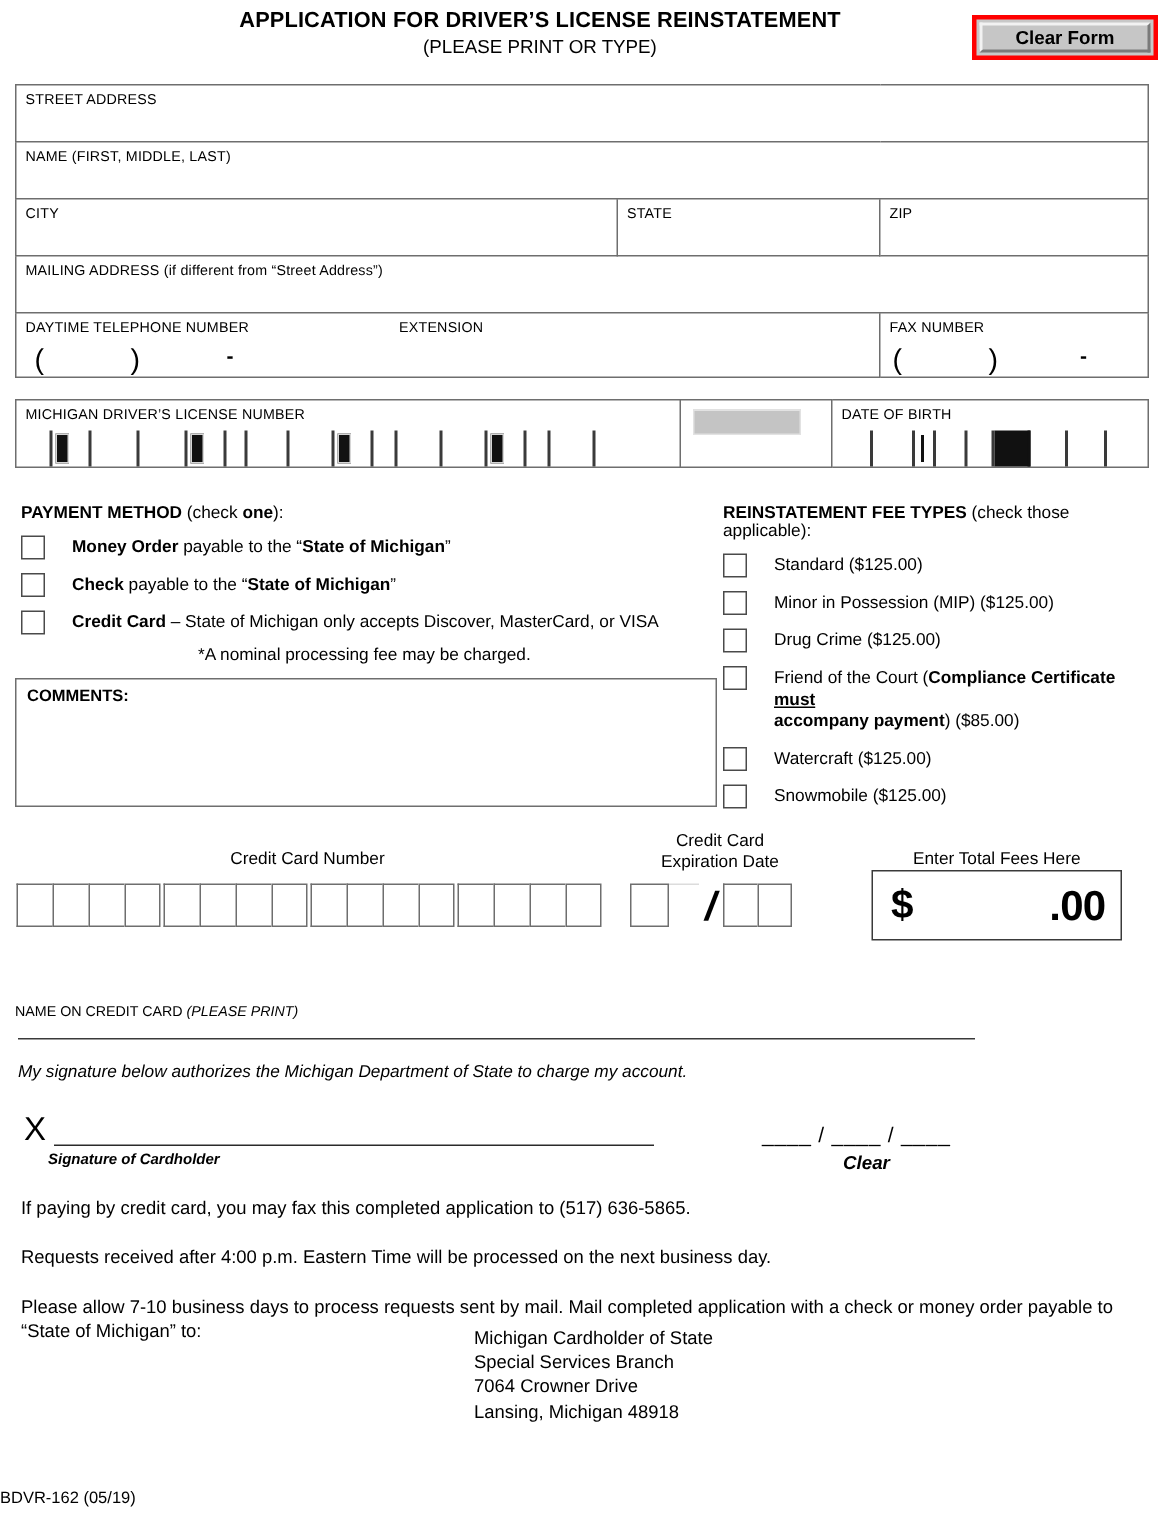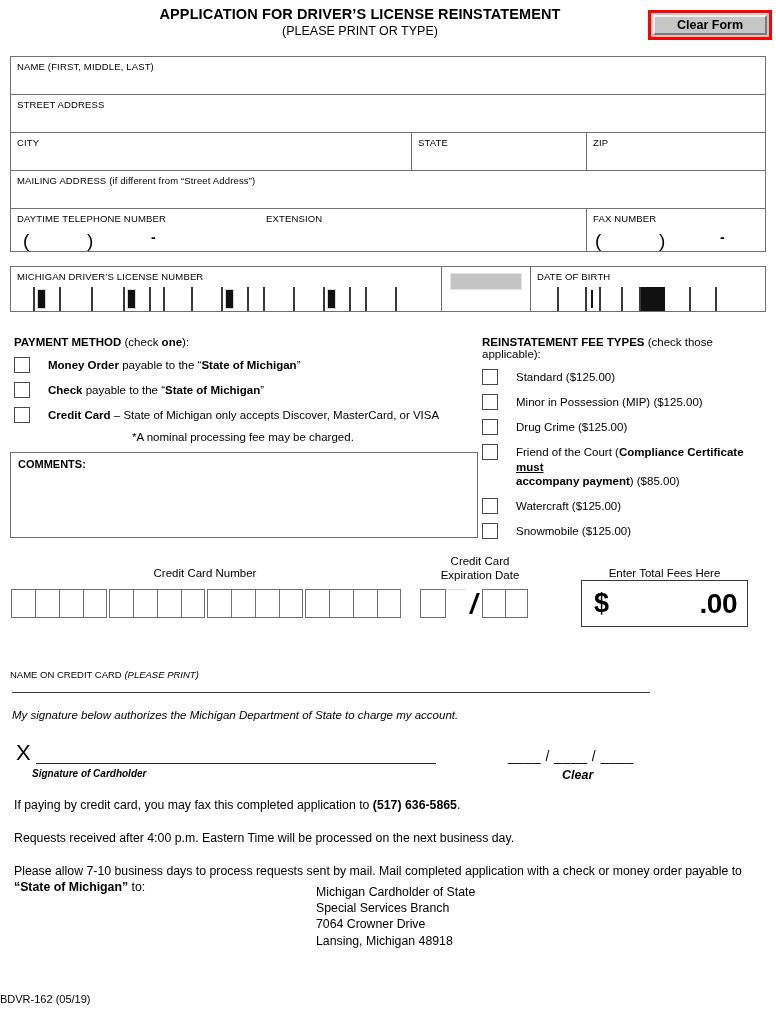--- a/index.html
+++ b/index.html
@@ -76,21 +76,21 @@
   .ext-label { position: absolute; left: 255px; top: 4px; }
 
   
   .combtable {
     position: absolute; left: 10px; top: 266px;
     width: 756px; border-collapse: collapse;
   }
   .combtable td {
     border: 1px solid #6e6e6e;
     vertical-align: top;
-    padding: 4px 0 0 6px;
+    padding: 4px 12px 0 6px;
     height: 40px;
     position: relative;
   }
   .comb {
     position: absolute; left: 0; bottom: 0;
     height: 24px; width: 100%;
     display: flex;
   }
   .comb .cell {
     border-right: 2px solid #3a3a3a;
@@ -242,21 +242,21 @@
     position: absolute; left: 508px; top: 748px;
     font-size: 14px; letter-spacing: .5px;
   }
   .date-caption {
     position: absolute; left: 562px; top: 768px;
     font-size: 12.5px; font-weight: bold; font-style: italic;
   }
 
   
   .instr { position: absolute; left: 14px; font-size: 12.3px; line-height: 1.3; }
-  .instr b { font-weight: bold; margin-top: 15px; }
+  .instr b { font-weight: normal; margin-top: 15px; }
   .p1 { top: 798px; }
   .p2 { top: 831px; }
   .p3 { top: 864px; width: 750px; }
 
   .addr {
     position: absolute; left: 316px; top: 884px;
     font-size: 12.3px; line-height: 1.32;
   }
   .footer {
     position: absolute; left: 0; top: 993px;
@@ -275,26 +275,26 @@
     </div>
     <div class="clear-form-outer">
       <div class="clear-form-btn">Clear Form</div>
     </div>
   </div>
 
   <table class="fieldtable">
     <tbody>
         <tr>
       <td colspan="3">
-        <div class="flabel">NAME (FIRST, MIDDLE, LAST)</div>
+        <div class="flabel">STREET ADDRESS</div>
       </td>
     </tr>
     <tr>
       <td colspan="3">
-        <div class="flabel">STREET ADDRESS</div>
+        <div class="flabel">NAME (FIRST, MIDDLE, LAST)</div>
       </td>
     </tr>
     <tr>
       <td style="width:394px">
         <div class="flabel">CITY</div>
       </td>
       <td style="width:168px">
         <div class="flabel">STATE</div>
       </td>
       <td>

